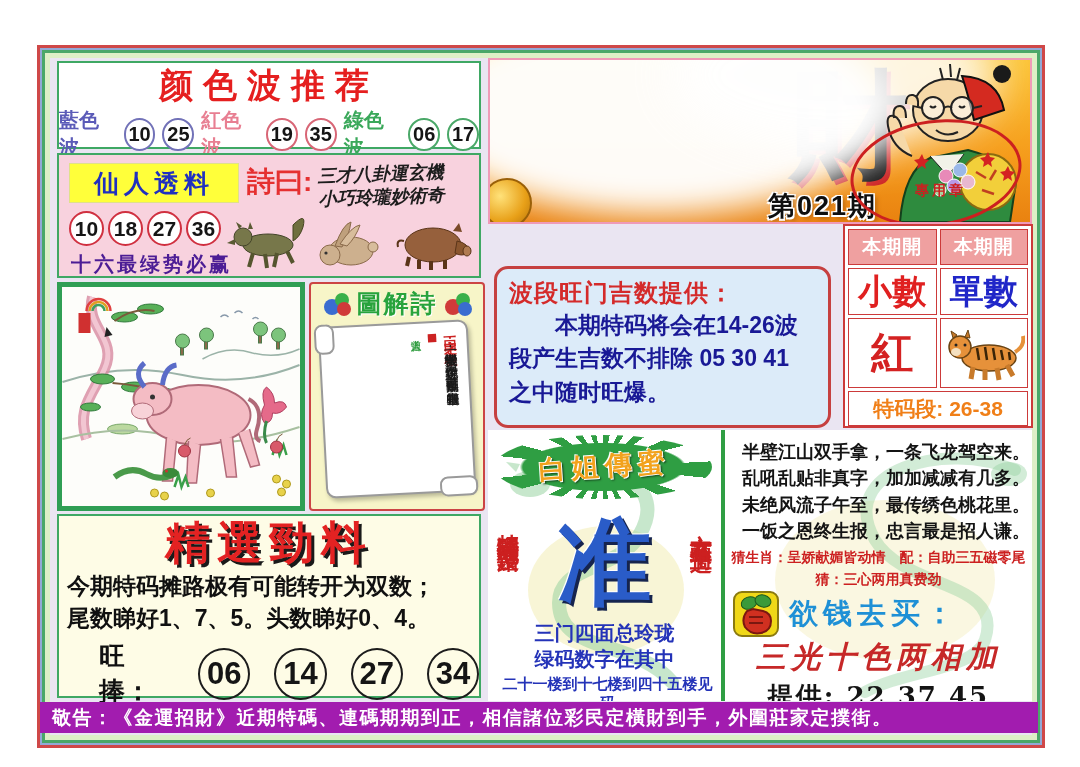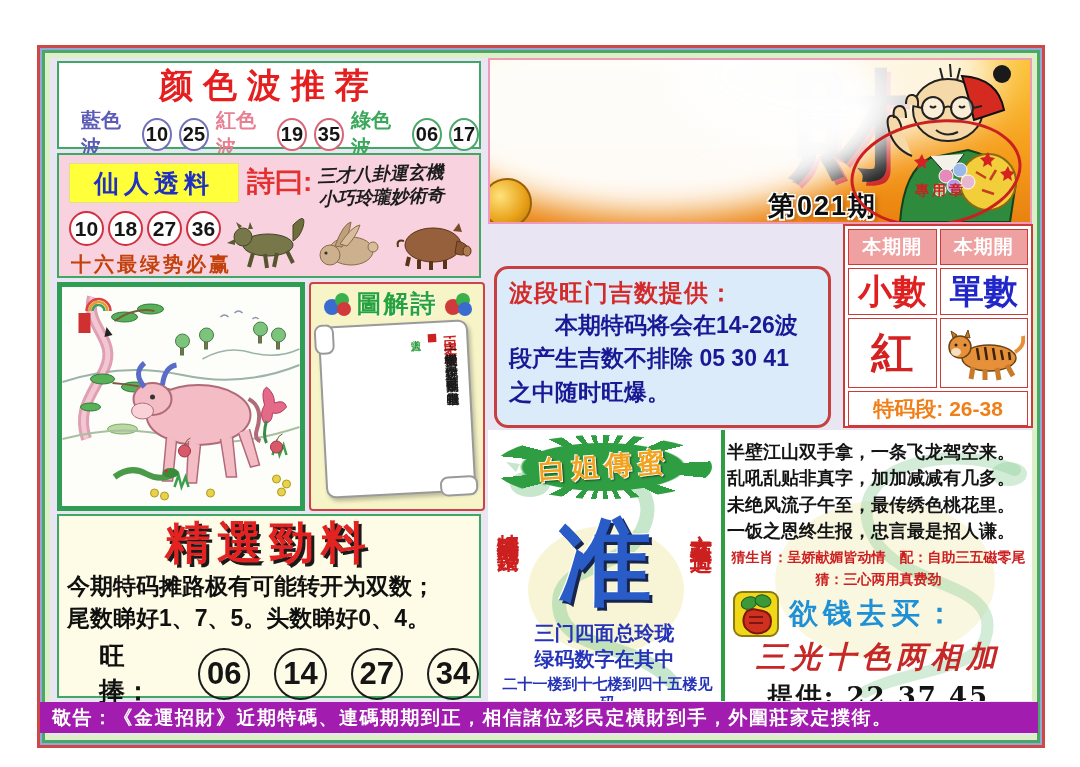--- a/index.html
+++ b/index.html
@@ -6,38 +6,38 @@
   .page{position:relative;width:1080px;height:767px;background:#ffffff;
         font-family:"Liberation Sans",sans-serif;overflow:hidden;}
   
   .frame{position:absolute;left:50px;top:58px;width:982px;height:677px;background:#eae5f2;
          box-shadow:0 0 0 5px #ddefc6, 0 0 0 8px #4aa768, 0 0 0 10px #92a9d6, 0 0 0 13px #cf4848;}
   section,footer{position:absolute;box-sizing:border-box;}
 
   
   #colorwave{left:57px;top:61px;width:424px;height:88px;background:#fff;border:2px solid #3fa864;}
   .cw-title{font-size:34px;font-weight:900;color:#e51f1f;text-align:center;letter-spacing:10px;line-height:44px;}
-  .cw-row{display:flex;align-items:center;justify-content:center;gap:7px;padding-left:22px;}
+  .cw-row{display:flex;align-items:center;justify-content:center;gap:7px;}
   .cw-label{font-size:20px;font-weight:800;}
   .cw-label.blue{color:#5b5bb8;}.cw-label.red{color:#e87f92;}.cw-label.green{color:#3aa85a;}
   .circ{display:inline-block;width:29px;height:29px;border-radius:50%;border:2px solid #888;
         font-weight:800;font-size:20px;line-height:29px;text-align:center;color:#151515;background:#fff;}
   .circ.b{border-color:#7272b8;}.circ.r{border-color:#d86676;}.circ.g{border-color:#4aa868;}
 
   
   #xianren{left:57px;top:153px;width:424px;height:125px;background:#f8d2de;border:2px solid #3fa864;}
   .xr-label{position:absolute;left:10px;top:8px;width:168px;height:38px;background:#ffff3a;border:1px solid #e0e08a;
             color:#2030c0;font-weight:900;font-size:25px;line-height:38px;text-align:center;letter-spacing:5px;}
   .xr-verse{position:absolute;left:188px;top:8px;display:flex;gap:6px;}
   .verse-label{color:#e53030;font-weight:900;font-size:28px;}
   .verse-lines{font-family:"DejaVu Serif",serif;font-style:italic;font-weight:700;font-size:18px;color:#1d1d1d;
                line-height:1.25;transform:rotate(-2deg);}
   .xr-nums{position:absolute;left:10px;top:56px;display:flex;gap:4px;}
   .circ.xr{width:31px;height:31px;line-height:31px;border:2px solid #d03040;font-size:21px;}
-  .xr-slogan{position:absolute;left:12px;top:96px;color:#c2410c;font-weight:900;font-size:20px;letter-spacing:3px;}
+  .xr-slogan{position:absolute;left:12px;top:96px;color:#4c1d95;font-weight:900;font-size:20px;letter-spacing:3px;}
   .xr-animals{position:absolute;right:4px;top:52px;display:flex;gap:4px;align-items:flex-end;}
 
   
   #oxbox{left:57px;top:282px;width:248px;height:229px;border:5px solid #2f9e54;background:#fdfdfa;}
   #oxbox svg{display:block;width:100%;height:100%;}
 
   
   #tujieshi{left:309px;top:282px;width:176px;height:229px;background:#f7f5c8;border:2px solid #cc4444;border-radius:4px;}
   .tj-head{display:flex;align-items:center;justify-content:center;gap:5px;padding-top:3px;}
   .tj-title{color:#28a33c;font-weight:900;font-size:25px;letter-spacing:2px;text-shadow:1px 1px 0 #fff;}
@@ -114,21 +114,21 @@
   .bj-char{position:absolute;left:0;right:0;top:70px;z-index:2;text-align:center;font-family:"DejaVu Serif",serif;
       font-weight:900;font-size:94px;color:#2a5cc8;text-shadow:3px 3px 0 #16244e,-1px -1px 0 #fff;}
   .bj-mid{position:absolute;left:0;right:0;top:190px;z-index:2;text-align:center;color:#2433b8;font-weight:900;
       font-size:20px;line-height:1.3;}
   .bj-bottom{position:absolute;left:0;right:8px;top:245px;z-index:2;text-align:center;color:#2433b8;font-weight:900;font-size:15px;margin-left:14px;}
 
   #vdivider{position:absolute;left:721px;top:430px;width:4px;height:271px;background:#2f9e43;z-index:3;}
 
   
   #rbottom{left:725px;top:430px;width:307px;height:271px;background:#fff;overflow:hidden;}
-  .poem{position:relative;z-index:2;margin:9px 2px 0;text-align:left;font-weight:800;font-size:18px;line-height:1.47;color:#141414;}
+  .poem{position:relative;z-index:2;margin:9px 2px 0;text-align:right;font-weight:800;font-size:18px;line-height:1.47;color:#141414;}
   .guess{position:relative;z-index:2;text-align:center;color:#cc2020;font-weight:800;font-size:14px;line-height:1.45;margin-top:2px;}
   .buyrow{position:relative;z-index:2;display:flex;align-items:center;gap:10px;margin:2px 0 0 8px;}
   .buy-label{color:#1e90d6;font-weight:900;font-size:29px;letter-spacing:5px;}
   .buytext{position:relative;z-index:2;text-align:center;color:#c62828;font-weight:900;font-size:30px;letter-spacing:5px;
       font-family:"DejaVu Serif",serif;font-style:italic;}
   .provide{position:relative;z-index:2;text-align:center;color:#141414;font-weight:800;font-size:26px;letter-spacing:2px;
       font-family:"DejaVu Serif",serif;margin-top:1px;}
 
   
   #notice{left:40px;top:702px;width:998px;height:31px;background:#a21caf;color:#fff;font-weight:800;font-size:19px;

